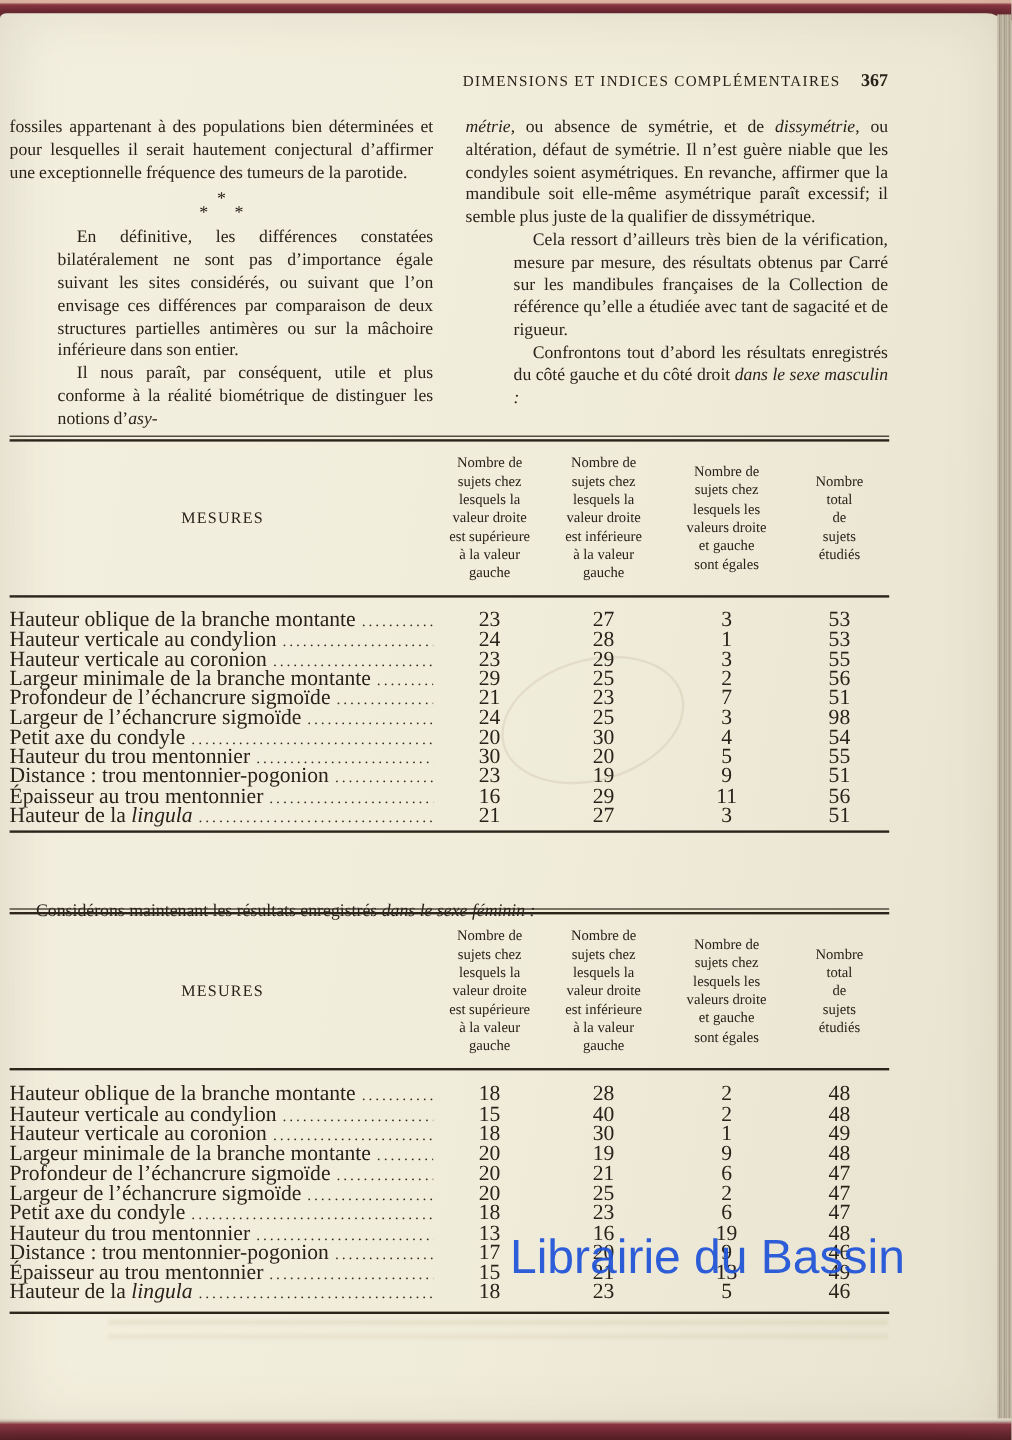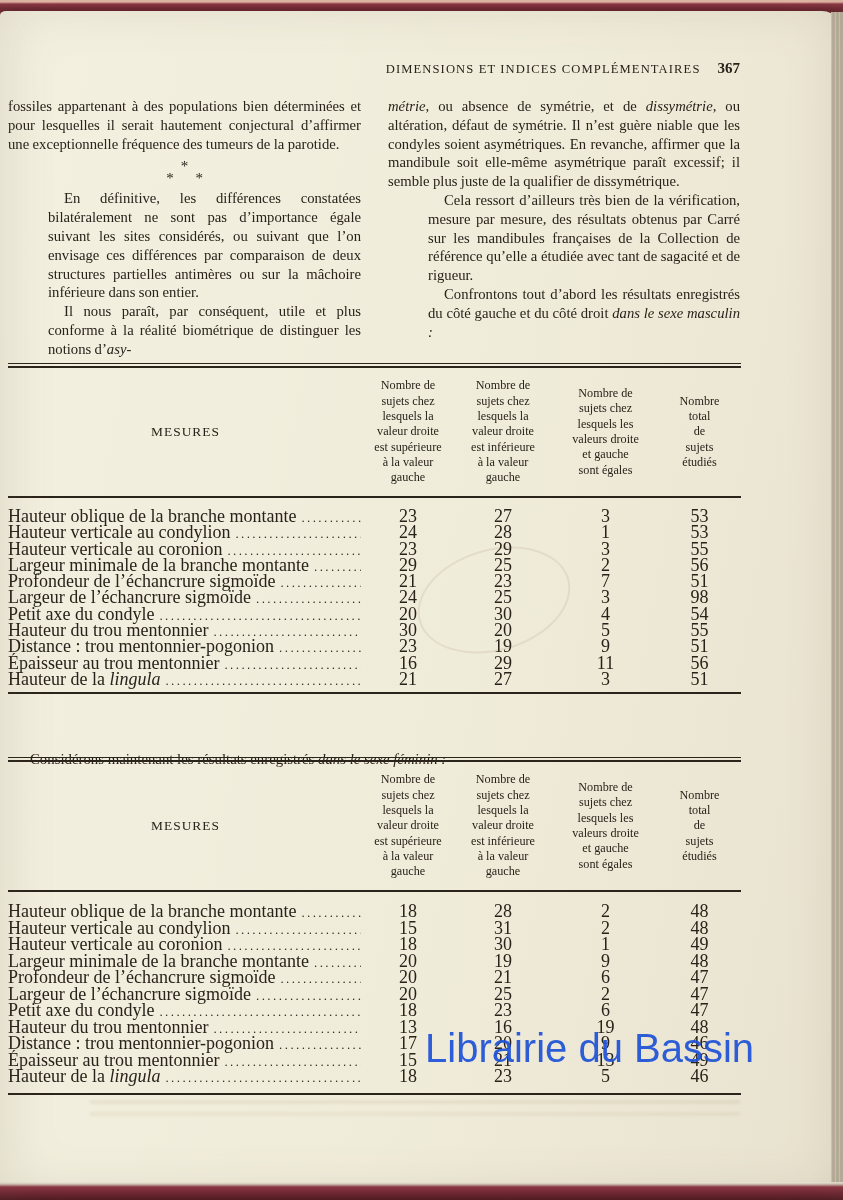--- a/index.html
+++ b/index.html
@@ -312,21 +312,21 @@
           <div class="num c3">28</div>
           <div class="num c4">2</div>
           <div class="num c5">48</div>
         </div>
         <div class="tr">
           <div class="cell-label">
             <span class="lbl">Hauteur verticale au condylion</span>
             <span class="dots"></span>
           </div>
           <div class="num c2">15</div>
-          <div class="num c3">31</div>
+          <div class="num c3">40</div>
           <div class="num c4">2</div>
           <div class="num c5">48</div>
         </div>
         <div class="tr">
           <div class="cell-label">
             <span class="lbl">Hauteur verticale au coronion</span>
             <span class="dots"></span>
           </div>
           <div class="num c2">18</div>
           <div class="num c3">30</div>

